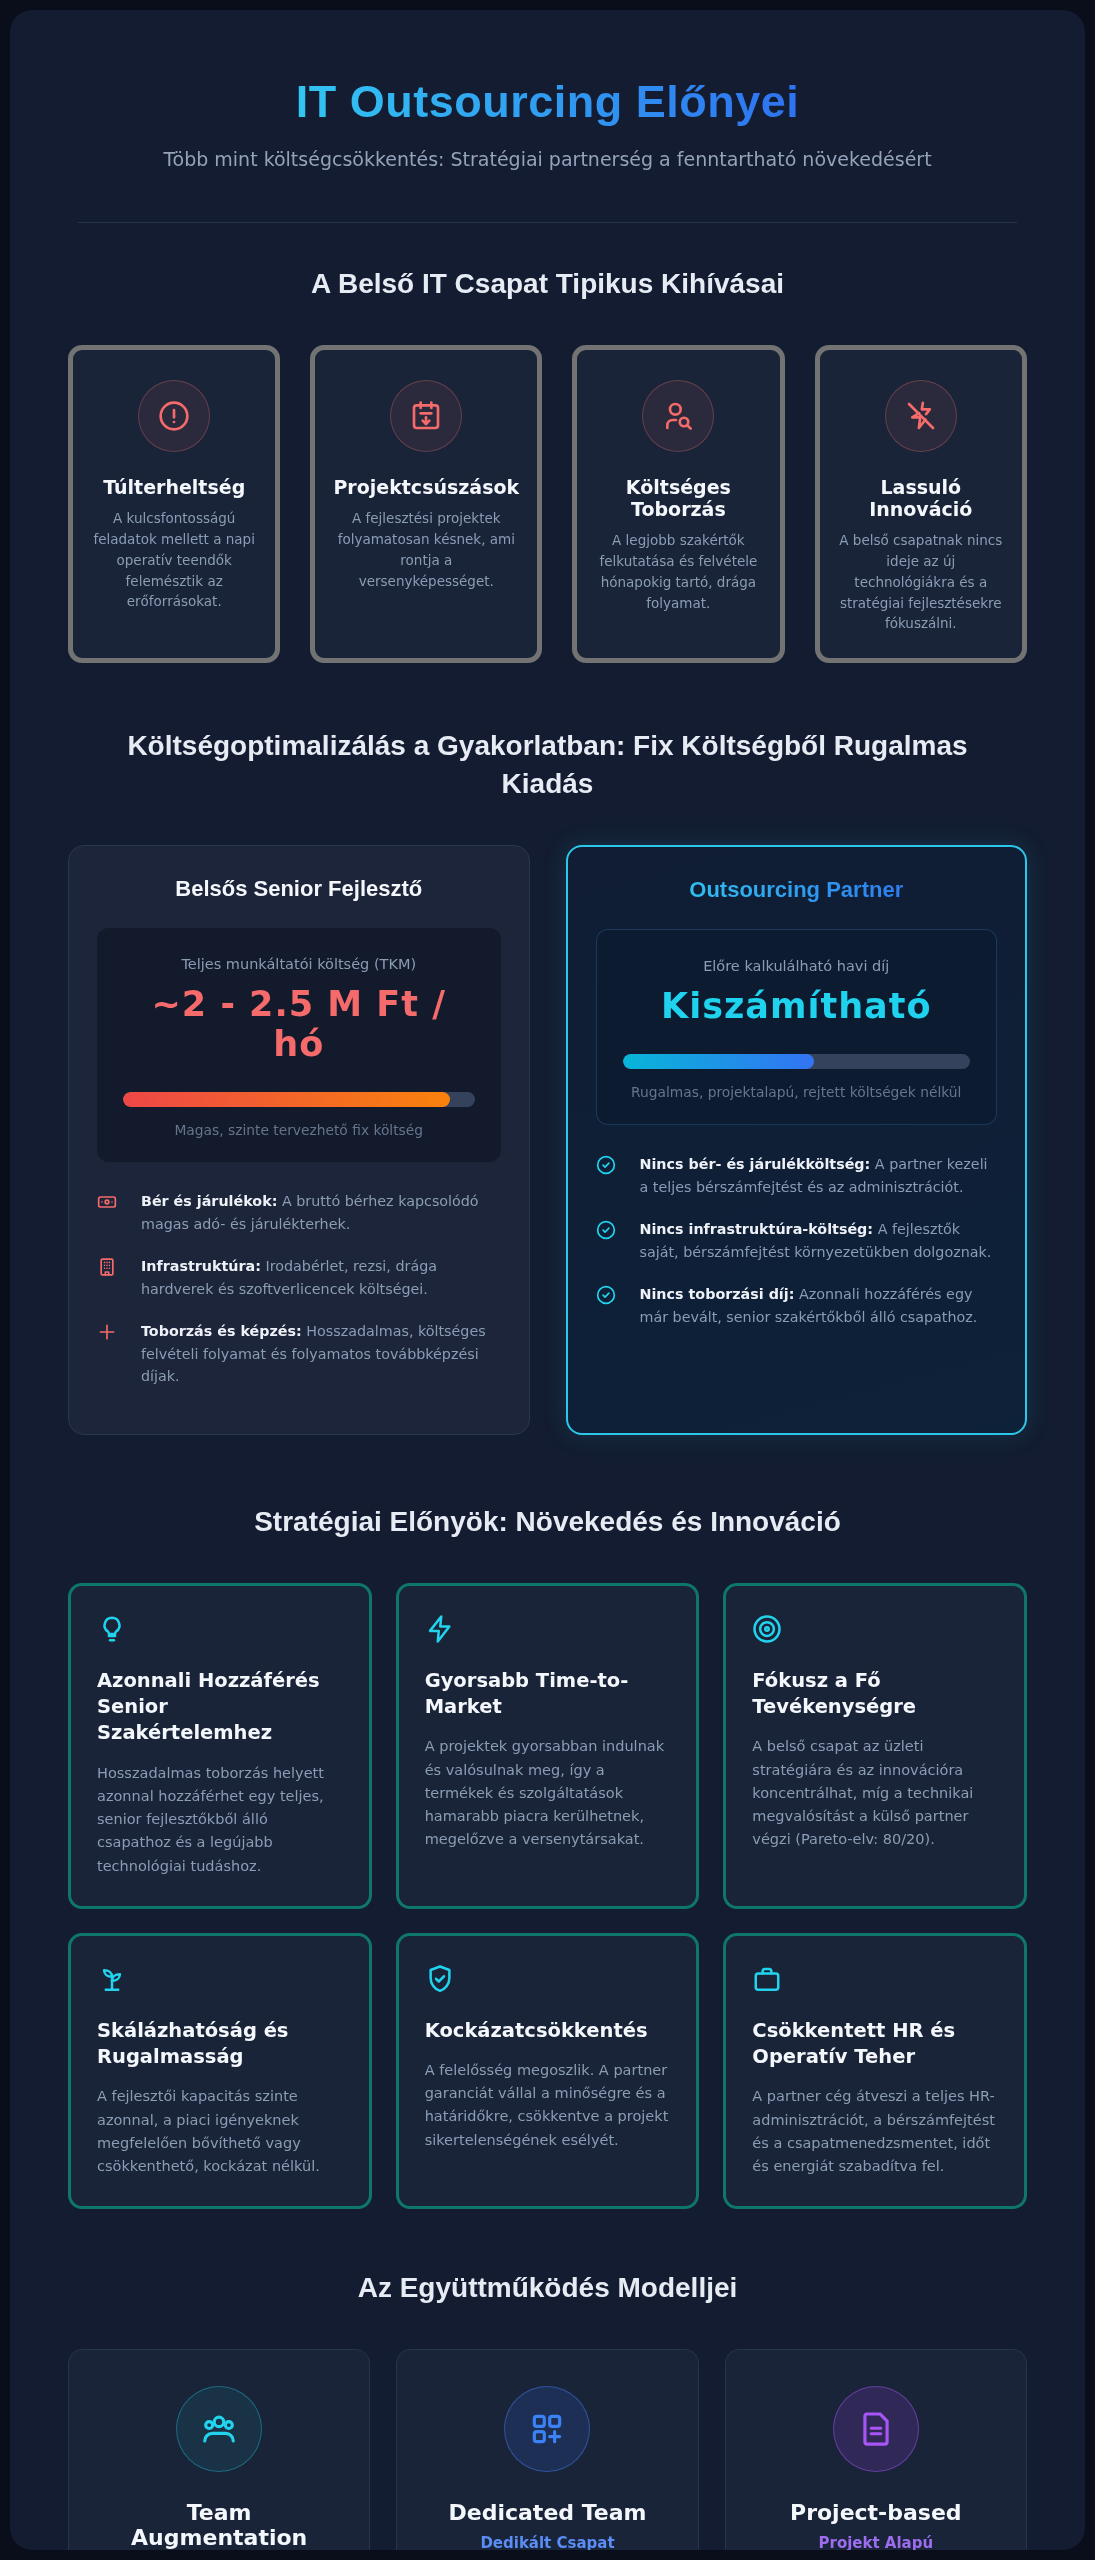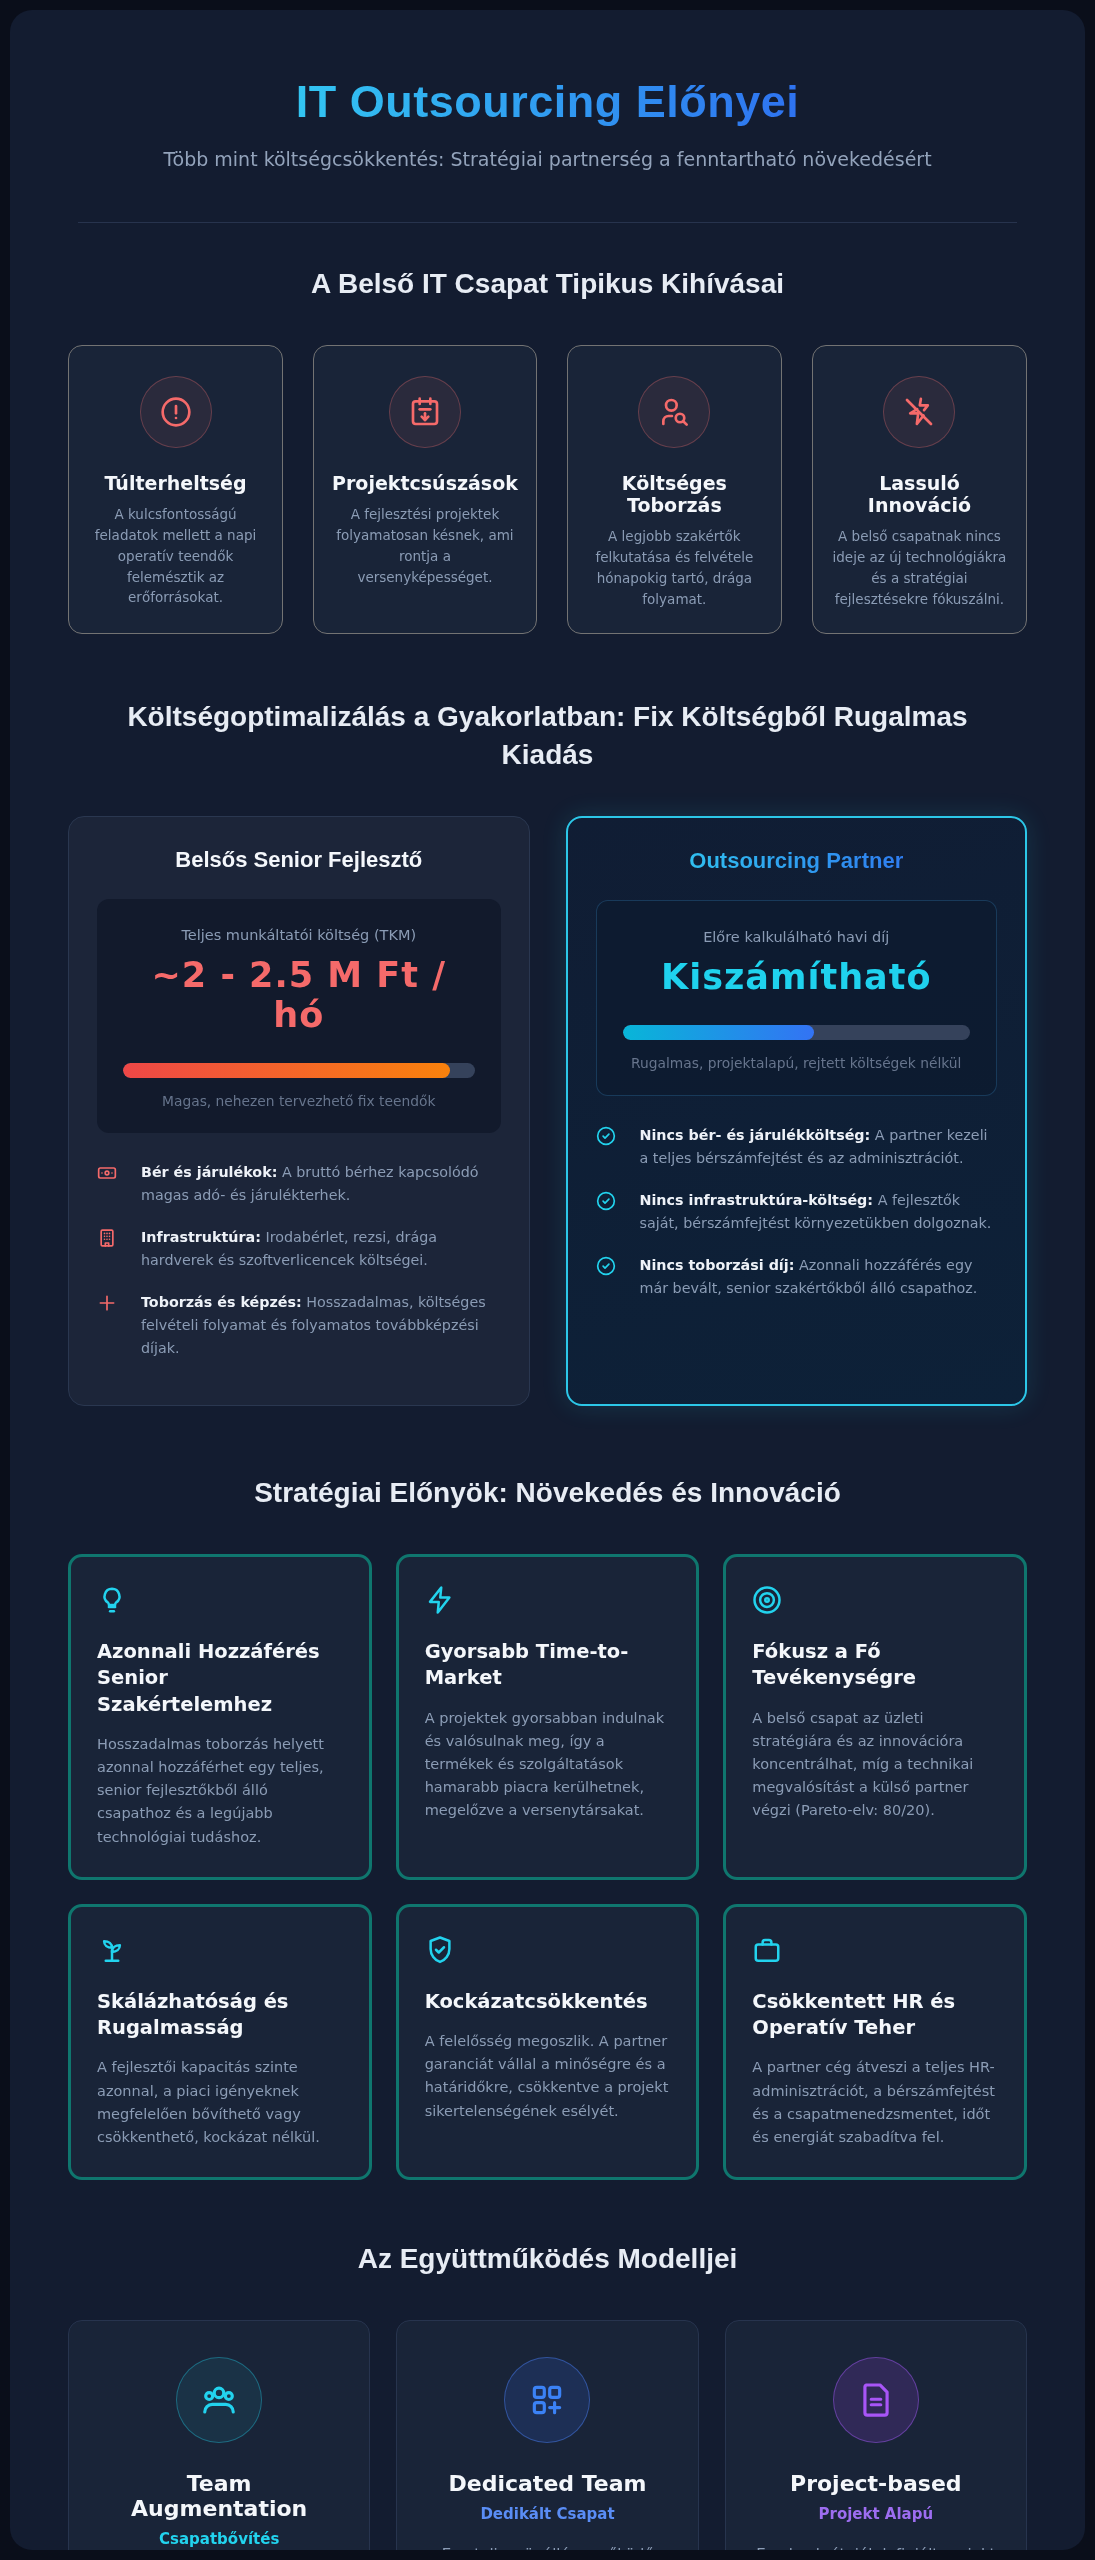--- a/index.html
+++ b/index.html
@@ -36,21 +36,21 @@
     max-width:930px; margin:0 auto;
   }
   section.challenges { margin-top:42px; }
   section.cost       { margin-top:64px; }
   section.benefits   { margin-top:68px; }
   section.models     { margin-top:60px; }
   .sec-head-gap { margin-bottom:42px; }
   
   .challenge-grid { display:grid; grid-template-columns:repeat(4,1fr); gap:30px; }
   .challenge-card {
-    background:#192438; border:1px solid #737373; border-radius:14px;
+    background:#192438; border:5px solid #737373; border-radius:14px;
     padding:30px 18px 24px; text-align:center;
   }
   .badge {
     width:72px; height:72px; border-radius:50%;
     display:flex; align-items:center; justify-content:center;
     margin:0 auto 24px;
   }
   .badge svg { width:32px; height:32px; }
   .badge-red { background:rgba(248,113,113,.08); border:1px solid rgba(248,113,113,.3); color:#f56a6a; }
   .c-title { font-size:19px; font-weight:bold; color:#f4f7fb; margin-bottom:10px; }
@@ -197,21 +197,21 @@
     <div class="cost-grid">
 
       <div class="cost-card internal">
         <div class="cost-title">Belsős Senior Fejlesztő</div>
         <div class="stat-box">
           <div class="stat-label">Teljes munkáltatói költség (TKM)</div>
           <div class="stat-value red">~2 - 2.5 M Ft / hó</div>
           <div class="bar-track">
             <div class="bar-fill fill-red" style="width: 93%;"></div>
           </div>
-          <div class="stat-caption">Magas, nehezen tervezhető fix teendők</div>
+          <div class="stat-caption">Magas, szinte tervezhető fix költség</div>
         </div>
         <ul class="cost-list">
           <li>
             <span class="li-icon ic-red">
               <svg viewBox="0 0 24 24">
                   <rect x="2" y="6" width="20" height="12" rx="2"></rect>
                   <circle cx="12" cy="12" r="2.2"></circle>
                   <path d="M6 12h.01M18 12h.01"></path>
                 </svg>
             </span>

